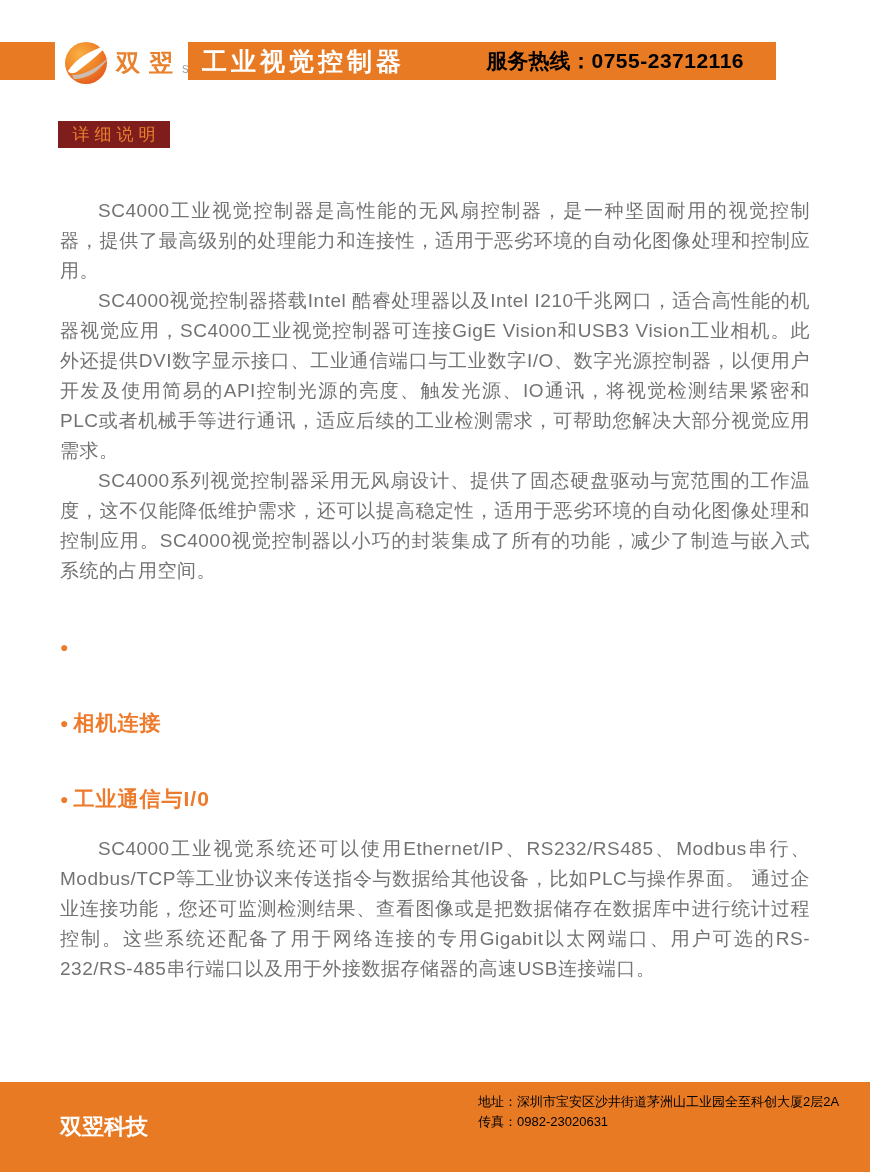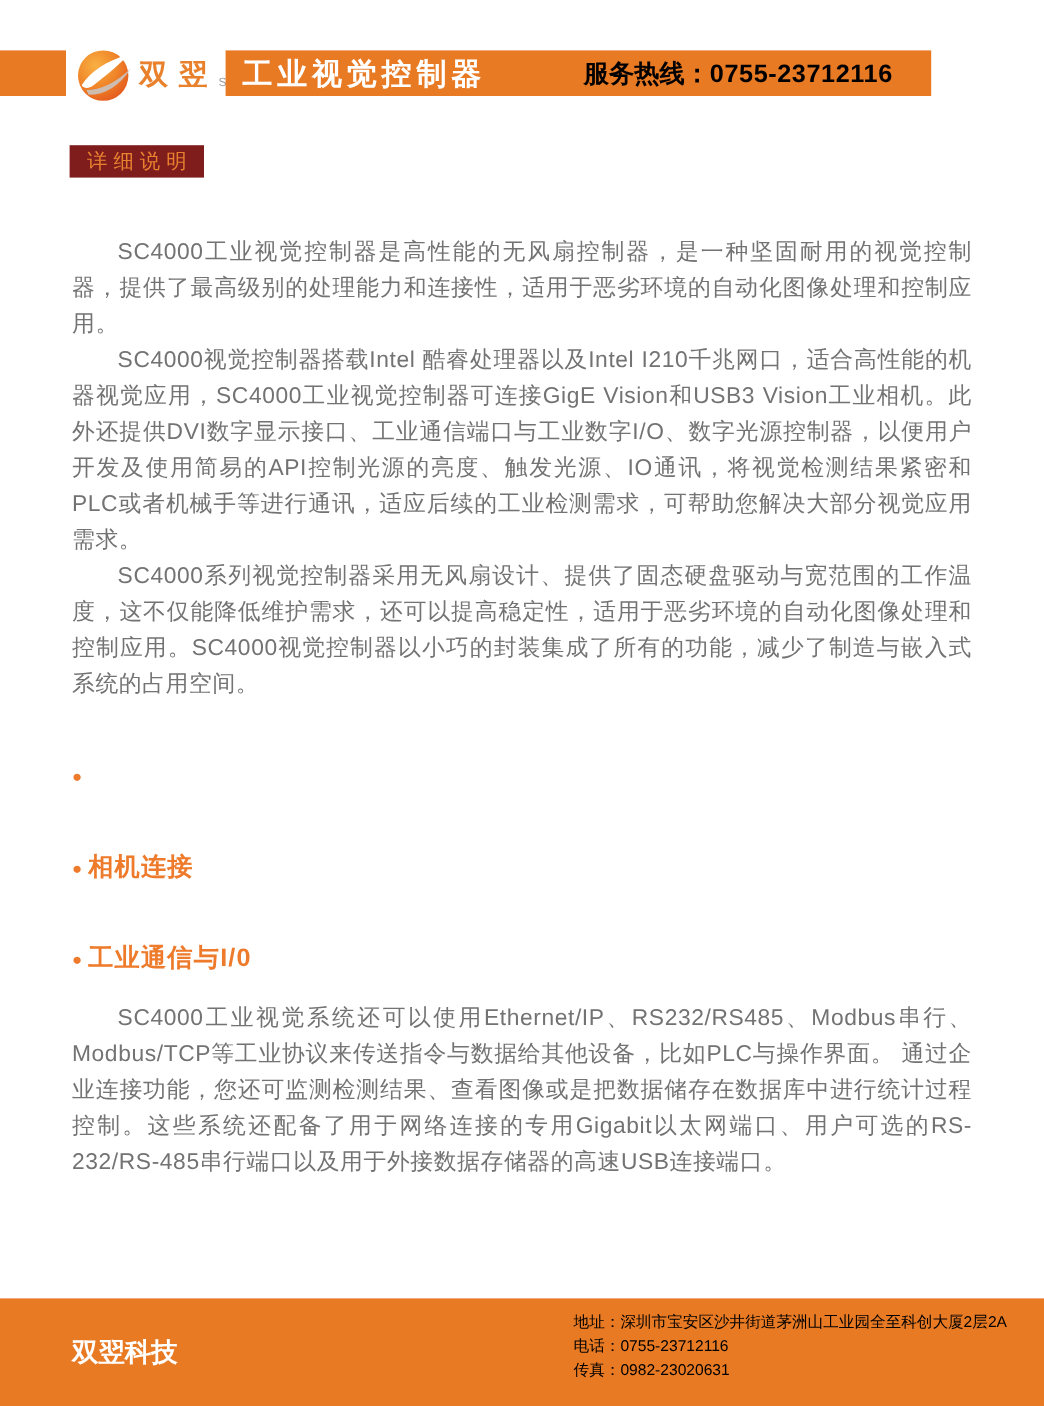--- a/index.html
+++ b/index.html
@@ -104,18 +104,17 @@
       <p>SC4000工业视觉系统还可以使用Ethernet/IP、RS232/RS485、Modbus串行、Modbus/TCP等工业协议来传送指令与数据给其他设备，比如PLC与操作界面。 通过企业连接功能，您还可监测检测结果、查看图像或是把数据储存在数据库中进行统计过程控制。这些系统还配备了用于网络连接的专用Gigabit以太网端口、用户可选的RS-232/RS-485串行端口以及用于外接数据存储器的高速USB连接端口。</p>
     </div>
   </div>
 
   <div class="footer">
     <div class="footer-left">
       <span>双翌科技</span>
     </div>
     <div class="footer-right">
       <div class="row"><span>地址：</span><span>深圳市宝安区沙井街道茅洲山工业园全至科创大厦2层2A</span></div>
-      <div class="row"><span>电话：</span><span>0755-23712116</span></div>
       <div class="row"><span>传真：</span><span>0982-23020631</span></div>
     </div>
   </div>
 
 </div>
 
 </body></html>

